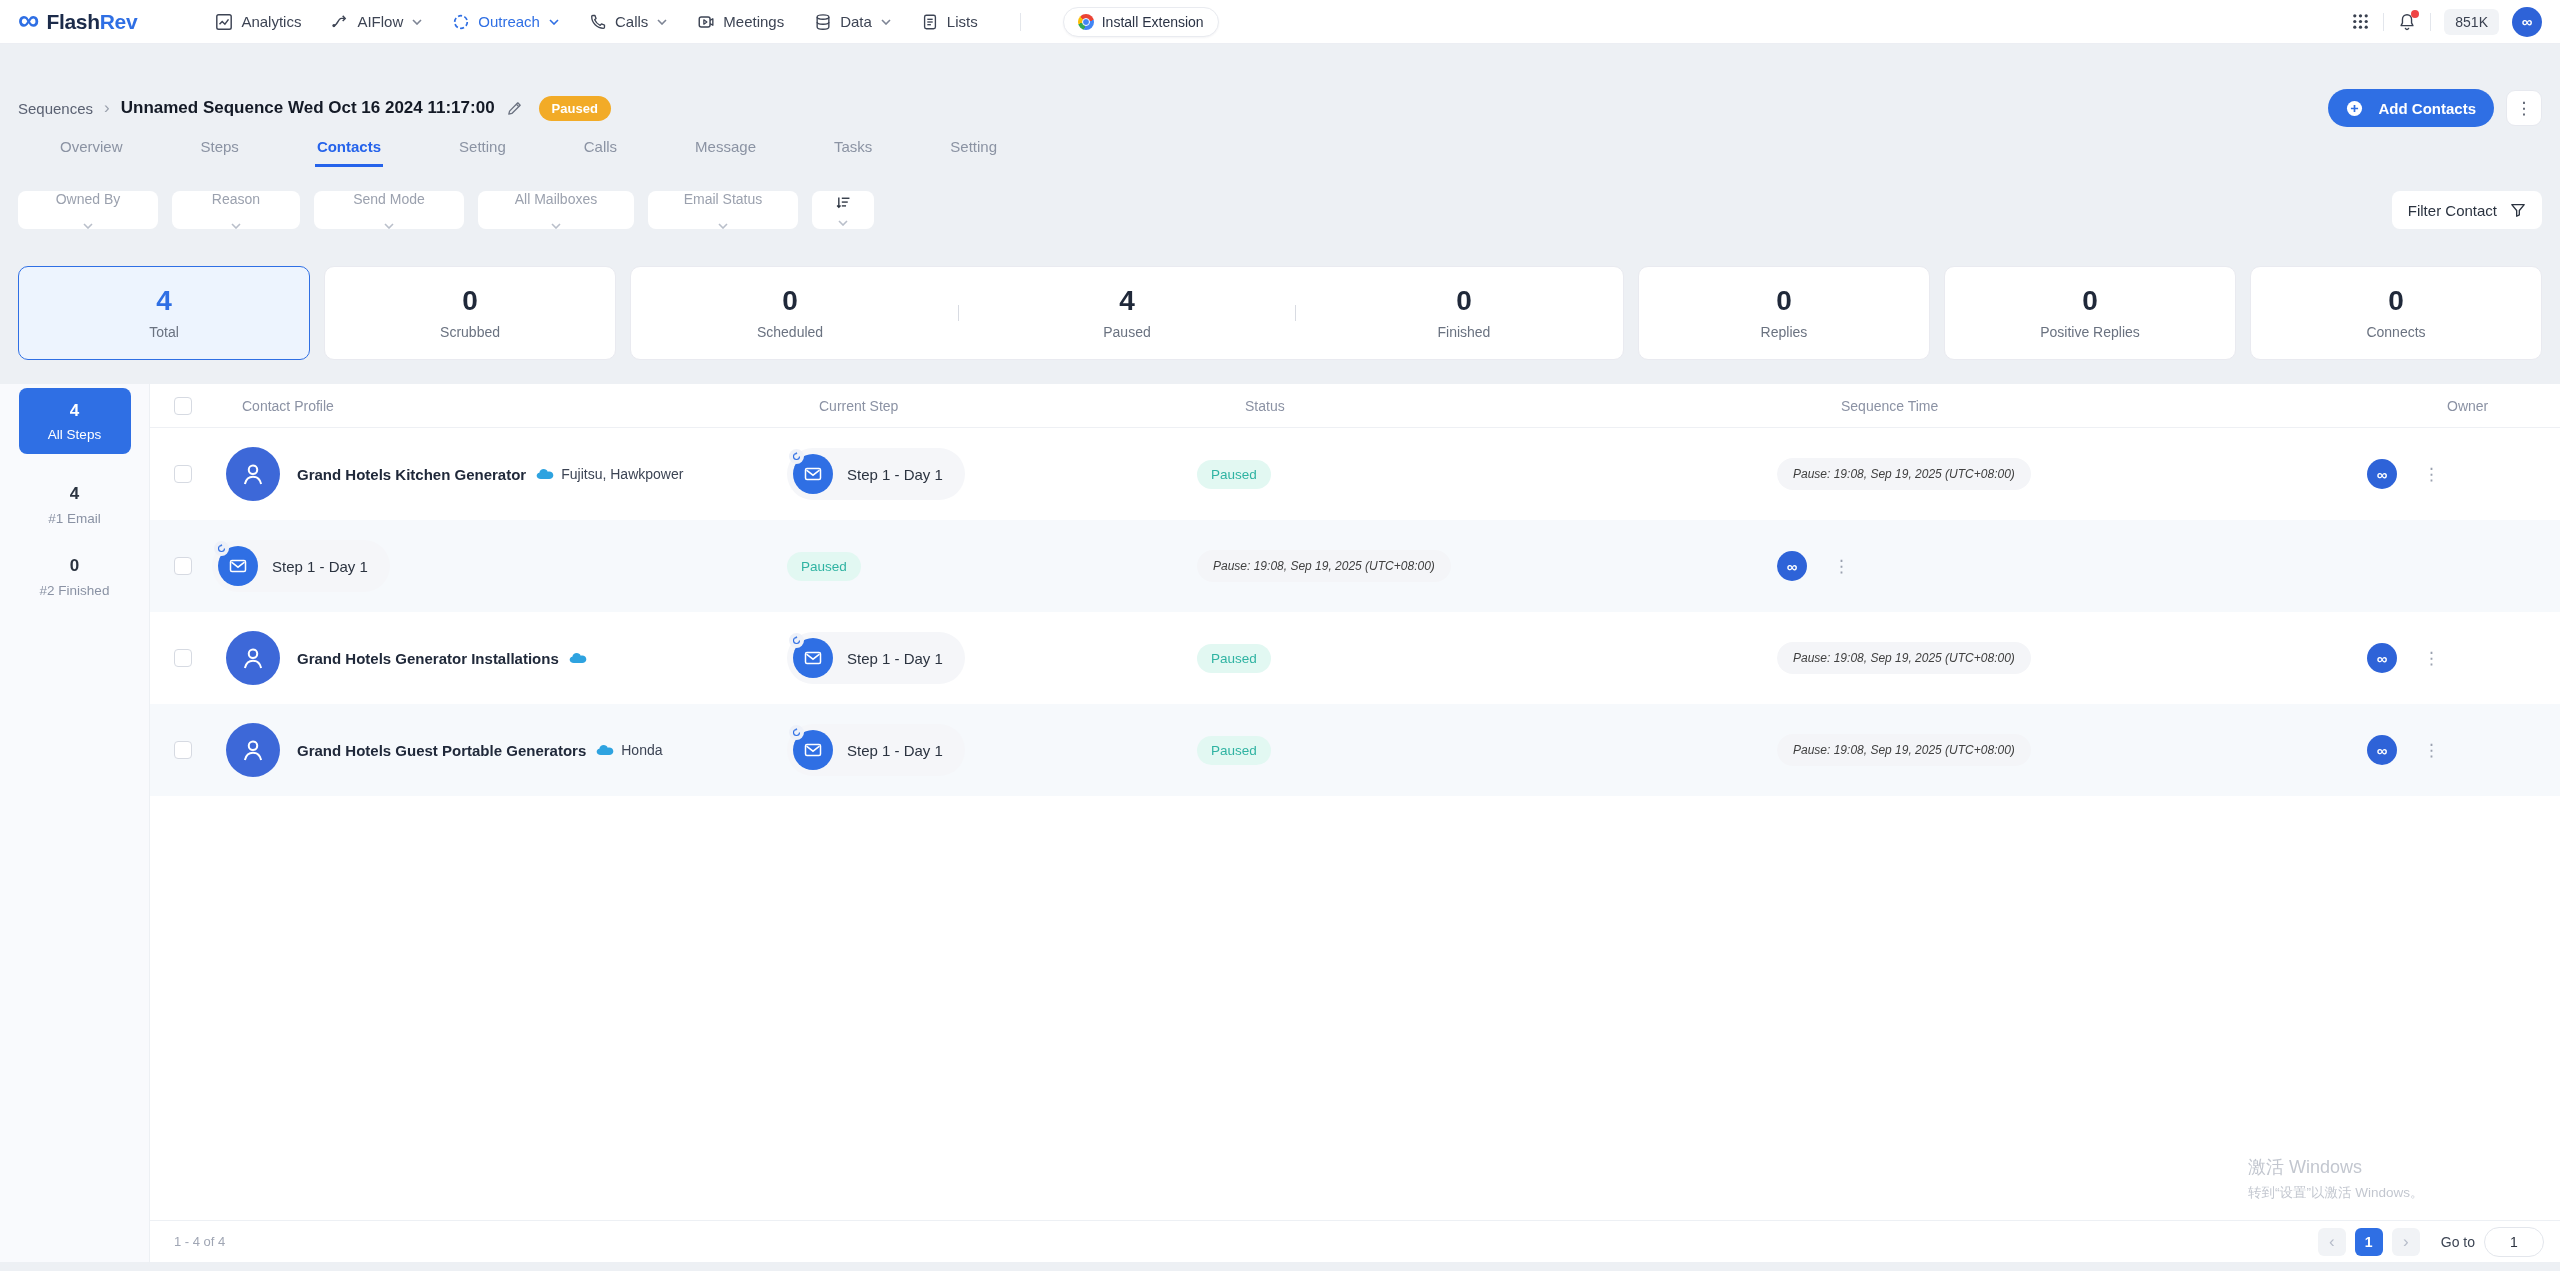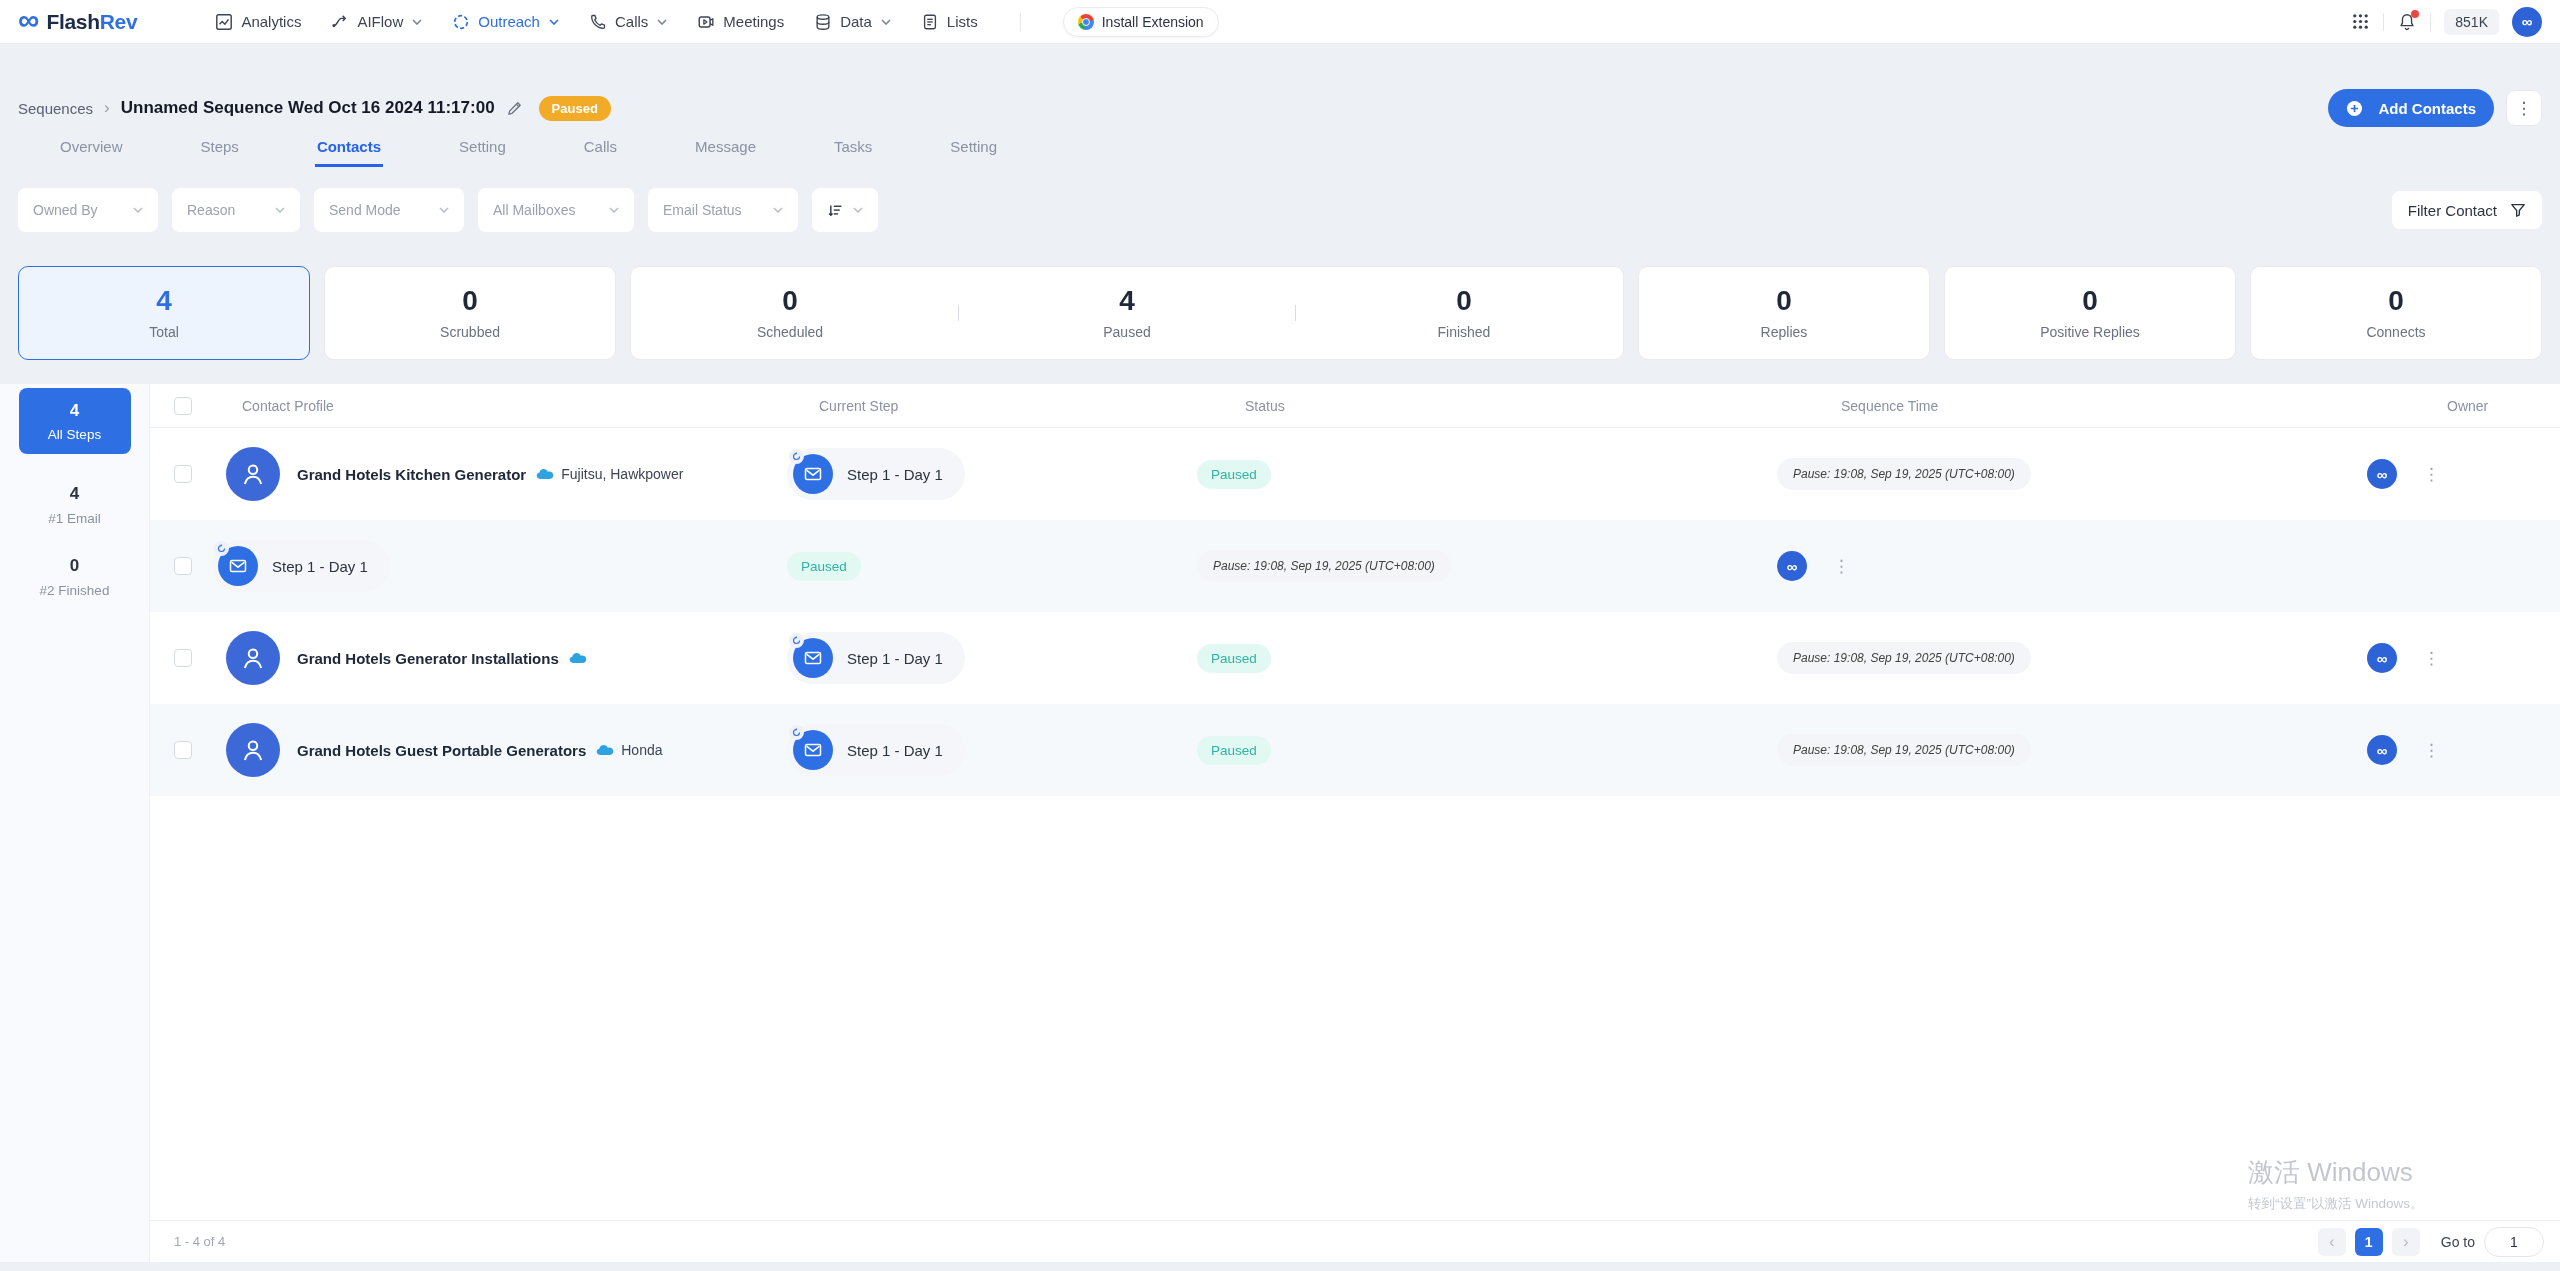--- a/index.html
+++ b/index.html
@@ -60,23 +60,23 @@
   .btn-kebab { width:36px; height:36px; background:#fff; border:1px solid #e7e9ef; border-radius:9px;
     color:#555c6b; font-size:17px; display:flex; align-items:center; justify-content:center; cursor:pointer; }
 
   
   .tabs-row { display:flex; gap:74px; padding-left:58px; height:40px; align-items:flex-start; }
   .tab { font-size:15px; color:#8b93a3; padding:4px 2px 9px; cursor:pointer; border-bottom:3px solid transparent; }
   .tab.active { color:#2563eb; font-weight:700; border-bottom-color:#2563eb; }
 
   
   .filter-row { margin-top:16px; padding:0 18px; display:flex; align-items:center; gap:14px; height:40px; }
-  .filter-pill { background:#fff; border-radius:8px; height:44px; padding:0 15px;
+  .filter-pill { background:#fff; border-radius:8px; height:38px; padding:0 15px;
     display:flex; align-items:center; justify-content:space-between; gap:16px;
-    font-size:14px; color:#9ba1ae; cursor:pointer; }
+    font-size:14px; color:#9ba1ae; cursor:pointer;flex-direction:column; }
   .filter-pill .chev { color:#b9bfca; }
   .fp-owned { min-width:140px; } .fp-reason { min-width:128px; } .fp-sendmode { min-width:150px; }
   .fp-mailboxes { min-width:156px; } .fp-emailstatus { min-width:150px; }
   .sort-pill { min-width:62px; color:#2b3340; justify-content:center; gap:9px; }
   .filter-contact { margin-left:auto; background:#fff; border-radius:8px; height:38px; padding:0 16px;
     display:flex; align-items:center; gap:13px; font-size:15px; color:#2b3340; cursor:pointer; }
   .funnel { color:#2b3340; }
 
   
   .stats-row { margin-top:36px; padding:0 18px; display:flex; gap:14px; height:94px; }
@@ -145,21 +145,21 @@
   .paging { margin-left:auto; display:flex; align-items:center; gap:9px; }
   .page-btn { width:28px; height:28px; border-radius:6px; background:#f1f3f6; color:#b6bcc9;
     display:flex; align-items:center; justify-content:center; font-size:17px; cursor:pointer; }
   .page-btn.current { background:#2f6fe4; color:#fff; font-size:14px; font-weight:700; }
   .goto-label { margin-left:12px; font-size:14px; color:#3c4453; }
   .goto-input { width:60px; height:30px; border:1px solid #e3e6ec; border-radius:15px; text-align:center;
     font-size:14px; color:#2b3340; font-family:inherit; outline:none; background:#fff; }
 
   
   .watermark { position:absolute; left:2248px; top:1155px; color:#b8bdc7; opacity:.85; pointer-events:none; z-index:5; }
-  .watermark .w1 { font-size:26px; }
+  .watermark .w1 { font-size:18px; }
   .watermark .w2 { font-size:13.5px; margin-top:5px; }
 </style>
 </head>
 <body>
 
 <div class="topnav">
   <div class="brand">
     <span class="brand-glyph">∞</span>
     <span class="brand-text"><span class="flash">Flash</span><span class="rev">Rev</span></span>
   </div>

